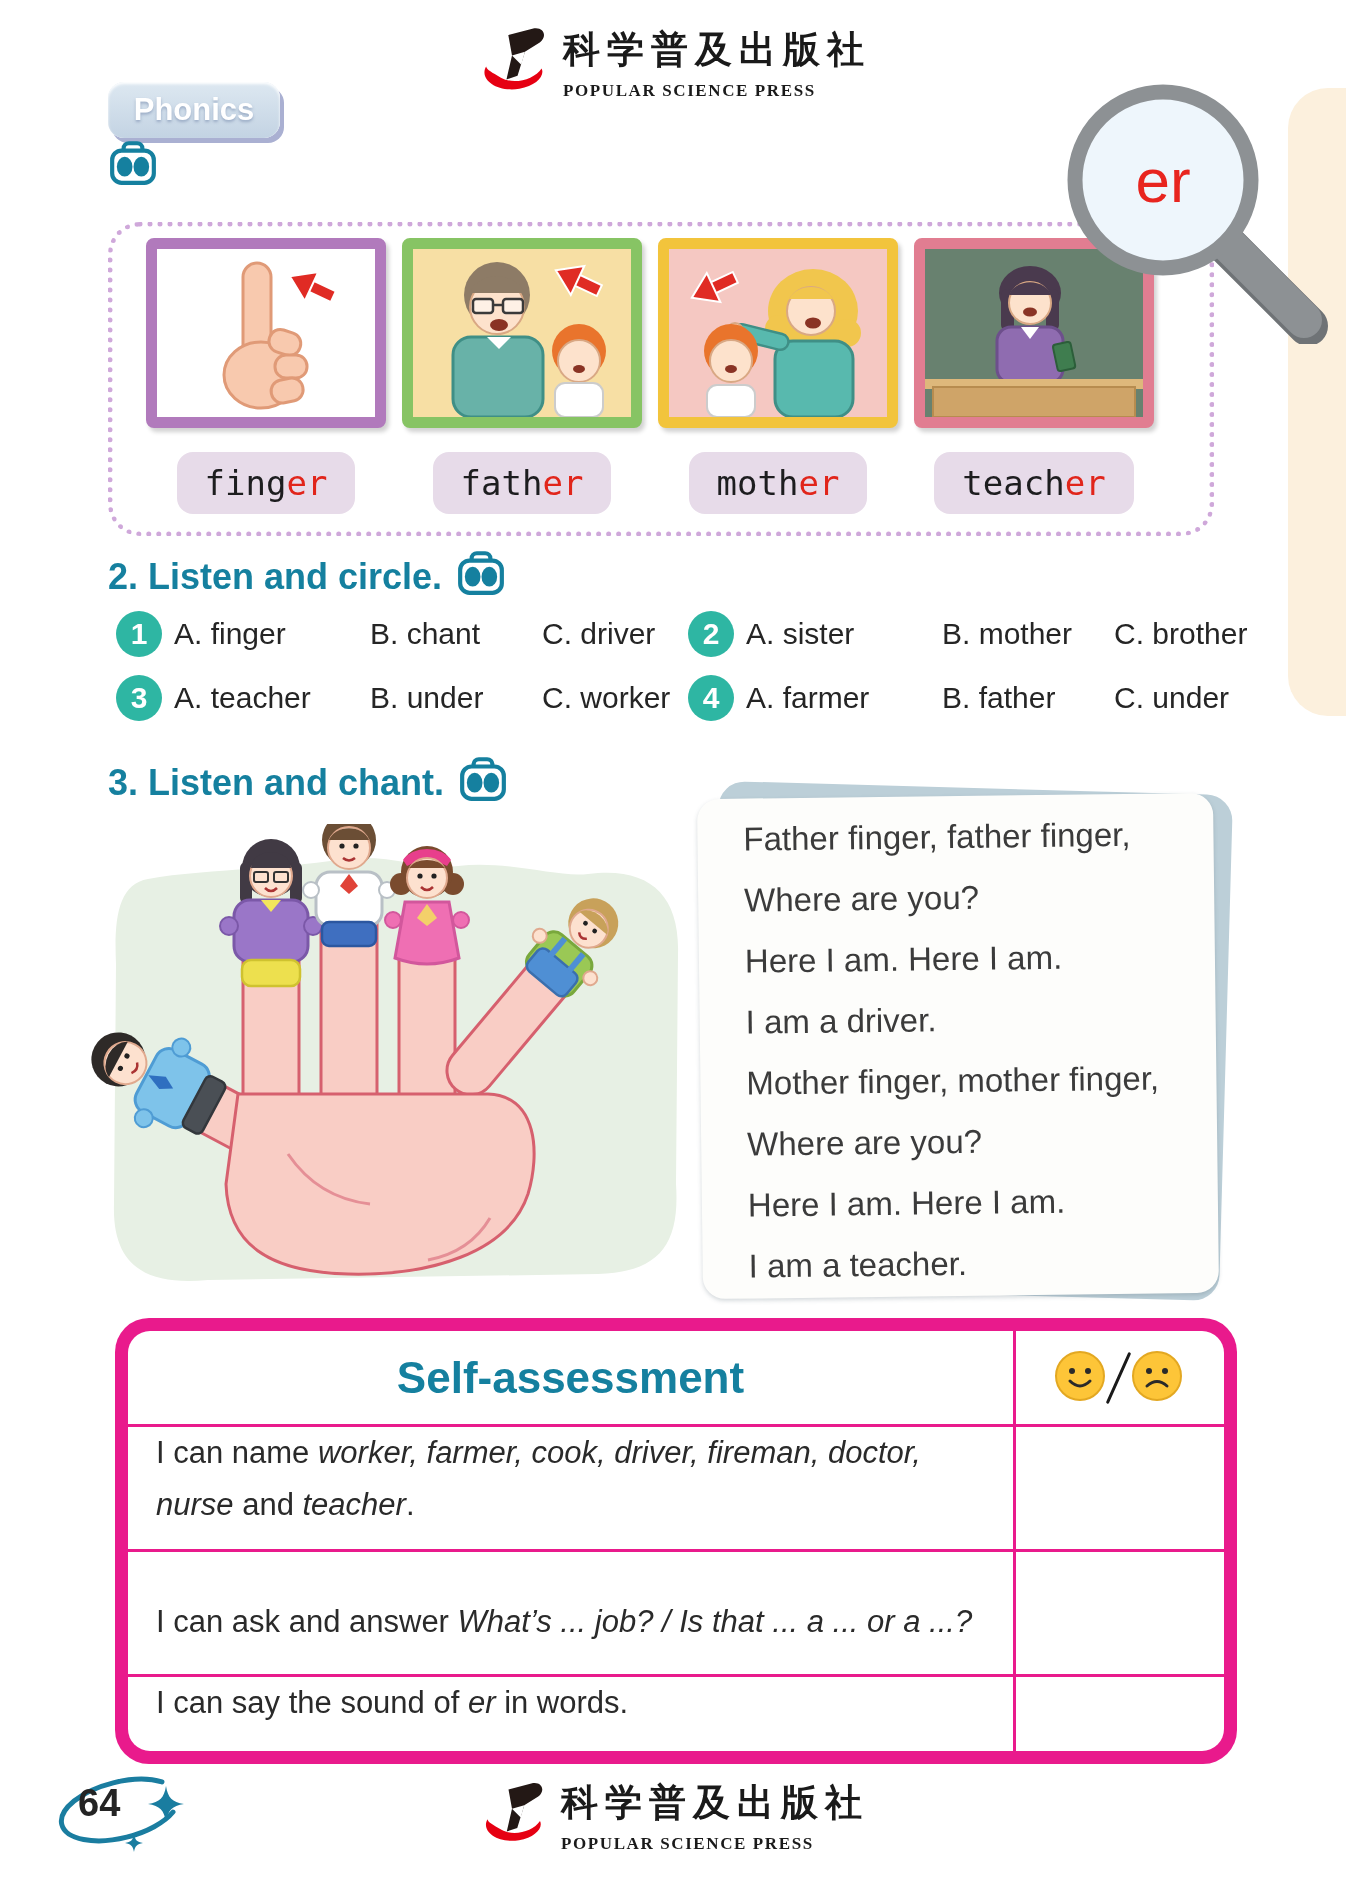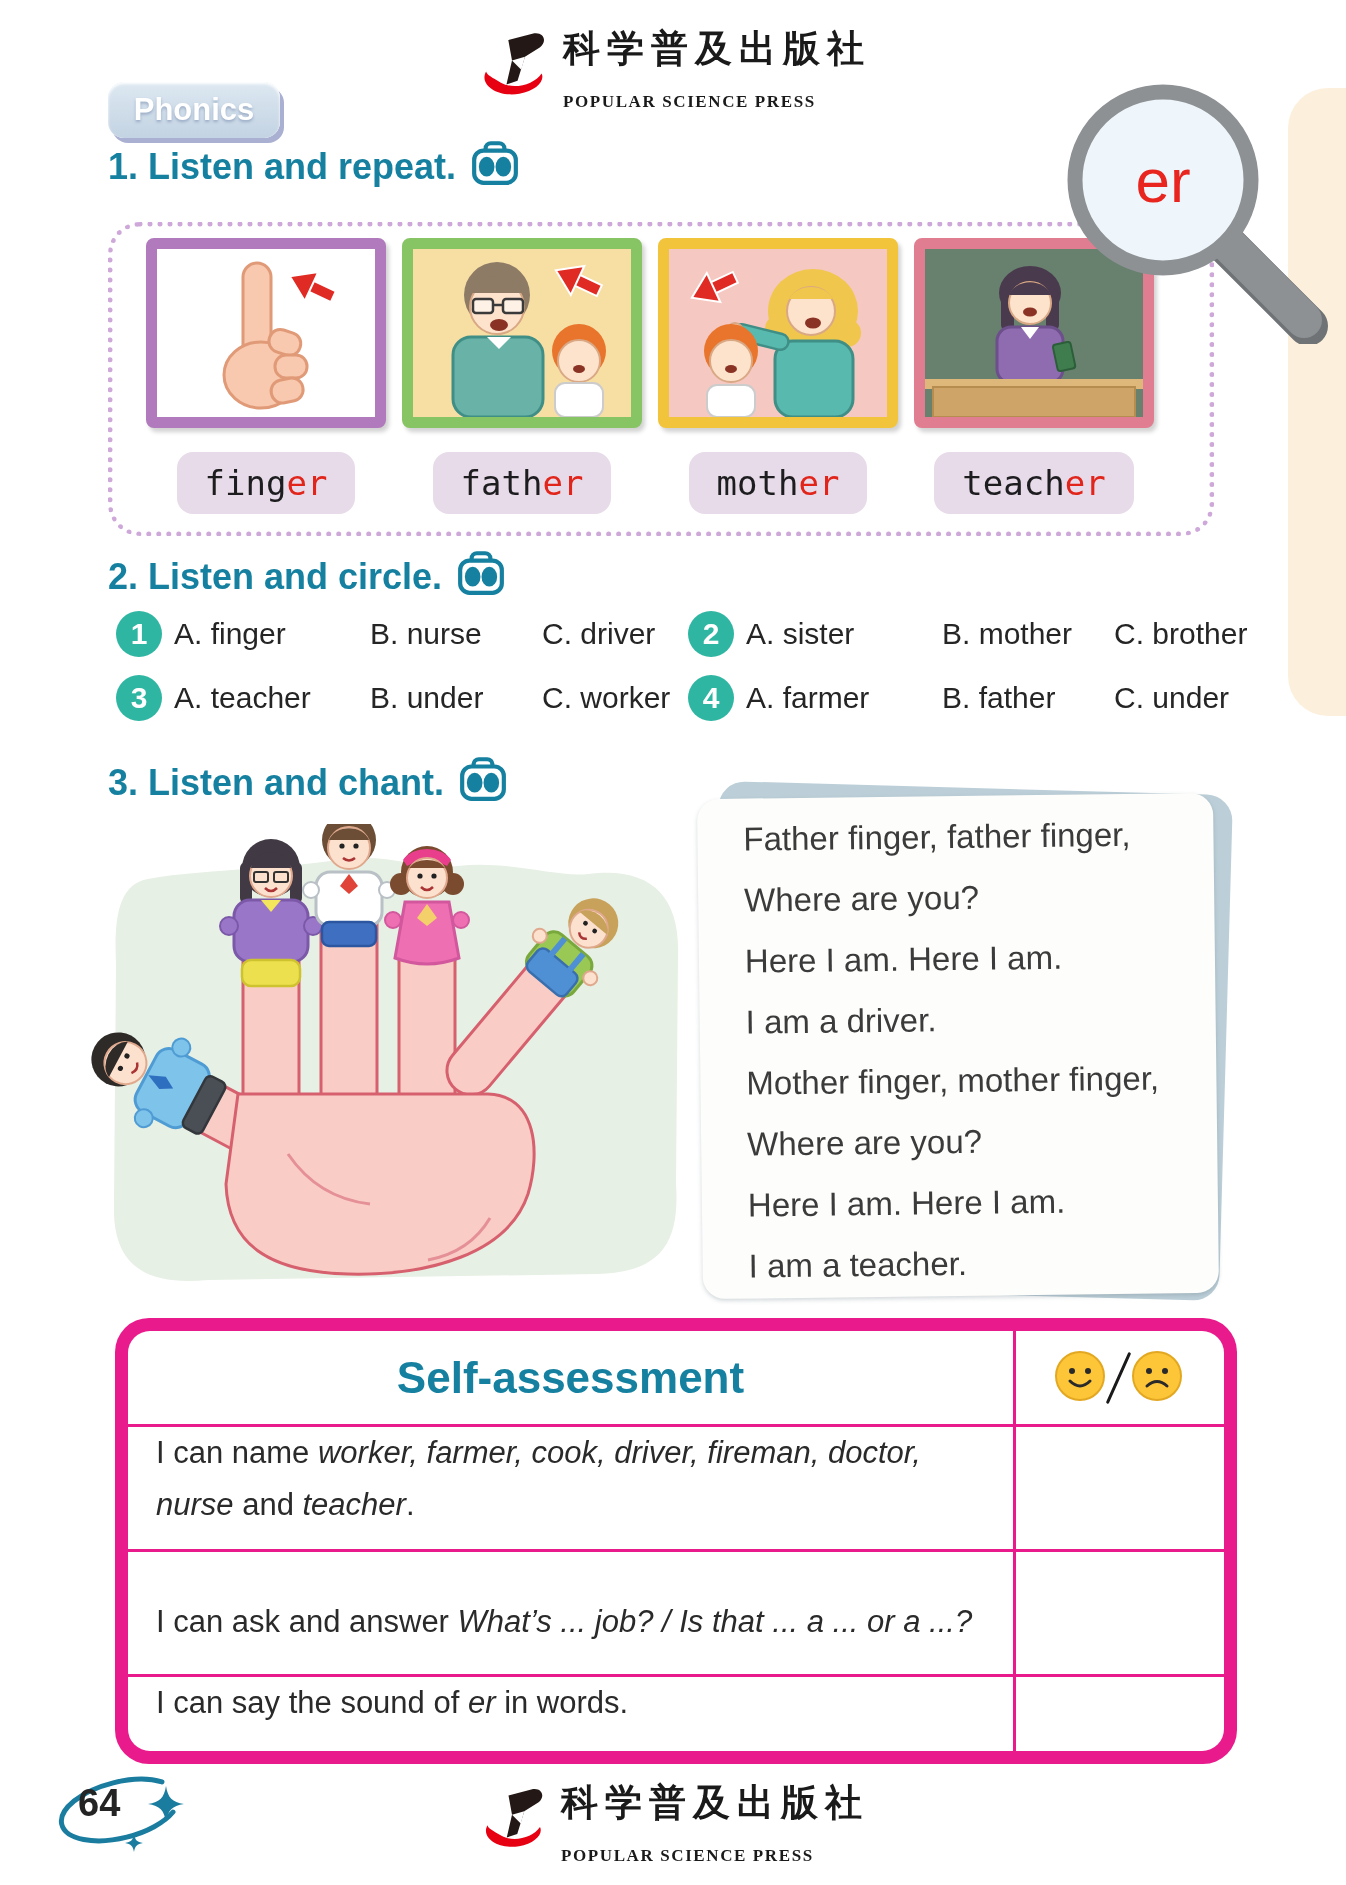--- a/index.html
+++ b/index.html
@@ -9,21 +9,21 @@
     font-family:"Liberation Sans", sans-serif; color:#222;
   }
   
   .logo-block { position:absolute; left:50%; transform:translateX(-50%);
     display:flex; align-items:center; gap:14px; }
   .logo-block.hdr { top:24px; }
   .logo-block.ftr { top:1778px; }
   .logo-txt .cn { font-family:"DejaVu Serif","Liberation Serif",serif;
     font-size:37px; font-weight:bold; letter-spacing:7px; color:#1a1a1a; white-space:nowrap; }
   .logo-txt .en { font-family:"Liberation Serif",serif; font-size:17px; font-weight:bold;
-    letter-spacing:1.6px; color:#1a1a1a; margin-top:18px; white-space:nowrap; }
+    letter-spacing:1.6px; color:#1a1a1a; margin-top:6px; white-space:nowrap; }
   
   .badge { position:absolute; left:108px; top:82px; width:172px; height:56px;
     background:linear-gradient(#dde8f1,#c3d3e3); border-radius:16px;
     box-shadow:4px 5px 0 #aab0d2, inset 0 2px 3px #ffffff;
     display:flex; align-items:center; justify-content:center;
     color:#fff; font-size:31px; font-weight:bold;
     text-shadow:0 2px 3px rgba(110,130,165,.55); }
   
   .sec-title { position:absolute; display:flex; align-items:center; gap:14px;
     color:#15809f; font-size:36px; font-weight:bold; }
@@ -103,21 +103,20 @@
   </span>
   <div class="logo-txt">
     <div class="cn">科学普及出版社</div>
     <div class="en">POPULAR SCIENCE PRESS</div>
   </div>
 </div>
 
 <div class="badge">Phonics</div>
 
 <div class="sec-title t1">
-  <span>1. Listen and repeat.</span>
   <span>
     <svg width="50" height="48" viewBox="0 0 48 46">
       <path d="M15,13 v-3 a5,5 0 0 1 5,-5 h8 a5,5 0 0 1 5,5 v3" fill="none" stroke="#15809f" stroke-width="4"></path>
       <rect x="4" y="12" width="40" height="31" rx="9" fill="none" stroke="#15809f" stroke-width="4"></rect>
       <ellipse cx="16" cy="27.5" rx="7.5" ry="9.5" fill="#15809f"></ellipse>
       <ellipse cx="32" cy="27.5" rx="7.5" ry="9.5" fill="#15809f"></ellipse>
     </svg>
   </span>
 </div>
 
@@ -256,21 +255,21 @@
       <rect x="4" y="12" width="40" height="31" rx="9" fill="none" stroke="#15809f" stroke-width="4"></rect>
       <ellipse cx="16" cy="27.5" rx="7.5" ry="9.5" fill="#15809f"></ellipse>
       <ellipse cx="32" cy="27.5" rx="7.5" ry="9.5" fill="#15809f"></ellipse>
     </svg>
   </span>
 </div>
 
 <div class="q q1">
   <div class="qnum">1</div>
   <span class="opt oa">A. finger</span>
-  <span class="opt ob">B. nurse</span>
+  <span class="opt ob">B. chant</span>
   <span class="opt">C. driver</span>
 </div>
 <div class="q q2">
   <div class="qnum">2</div>
   <span class="opt oa">A. sister</span>
   <span class="opt ob">B. mother</span>
   <span class="opt">C. brother</span>
 </div>
 <div class="q q3">
   <div class="qnum">3</div>

